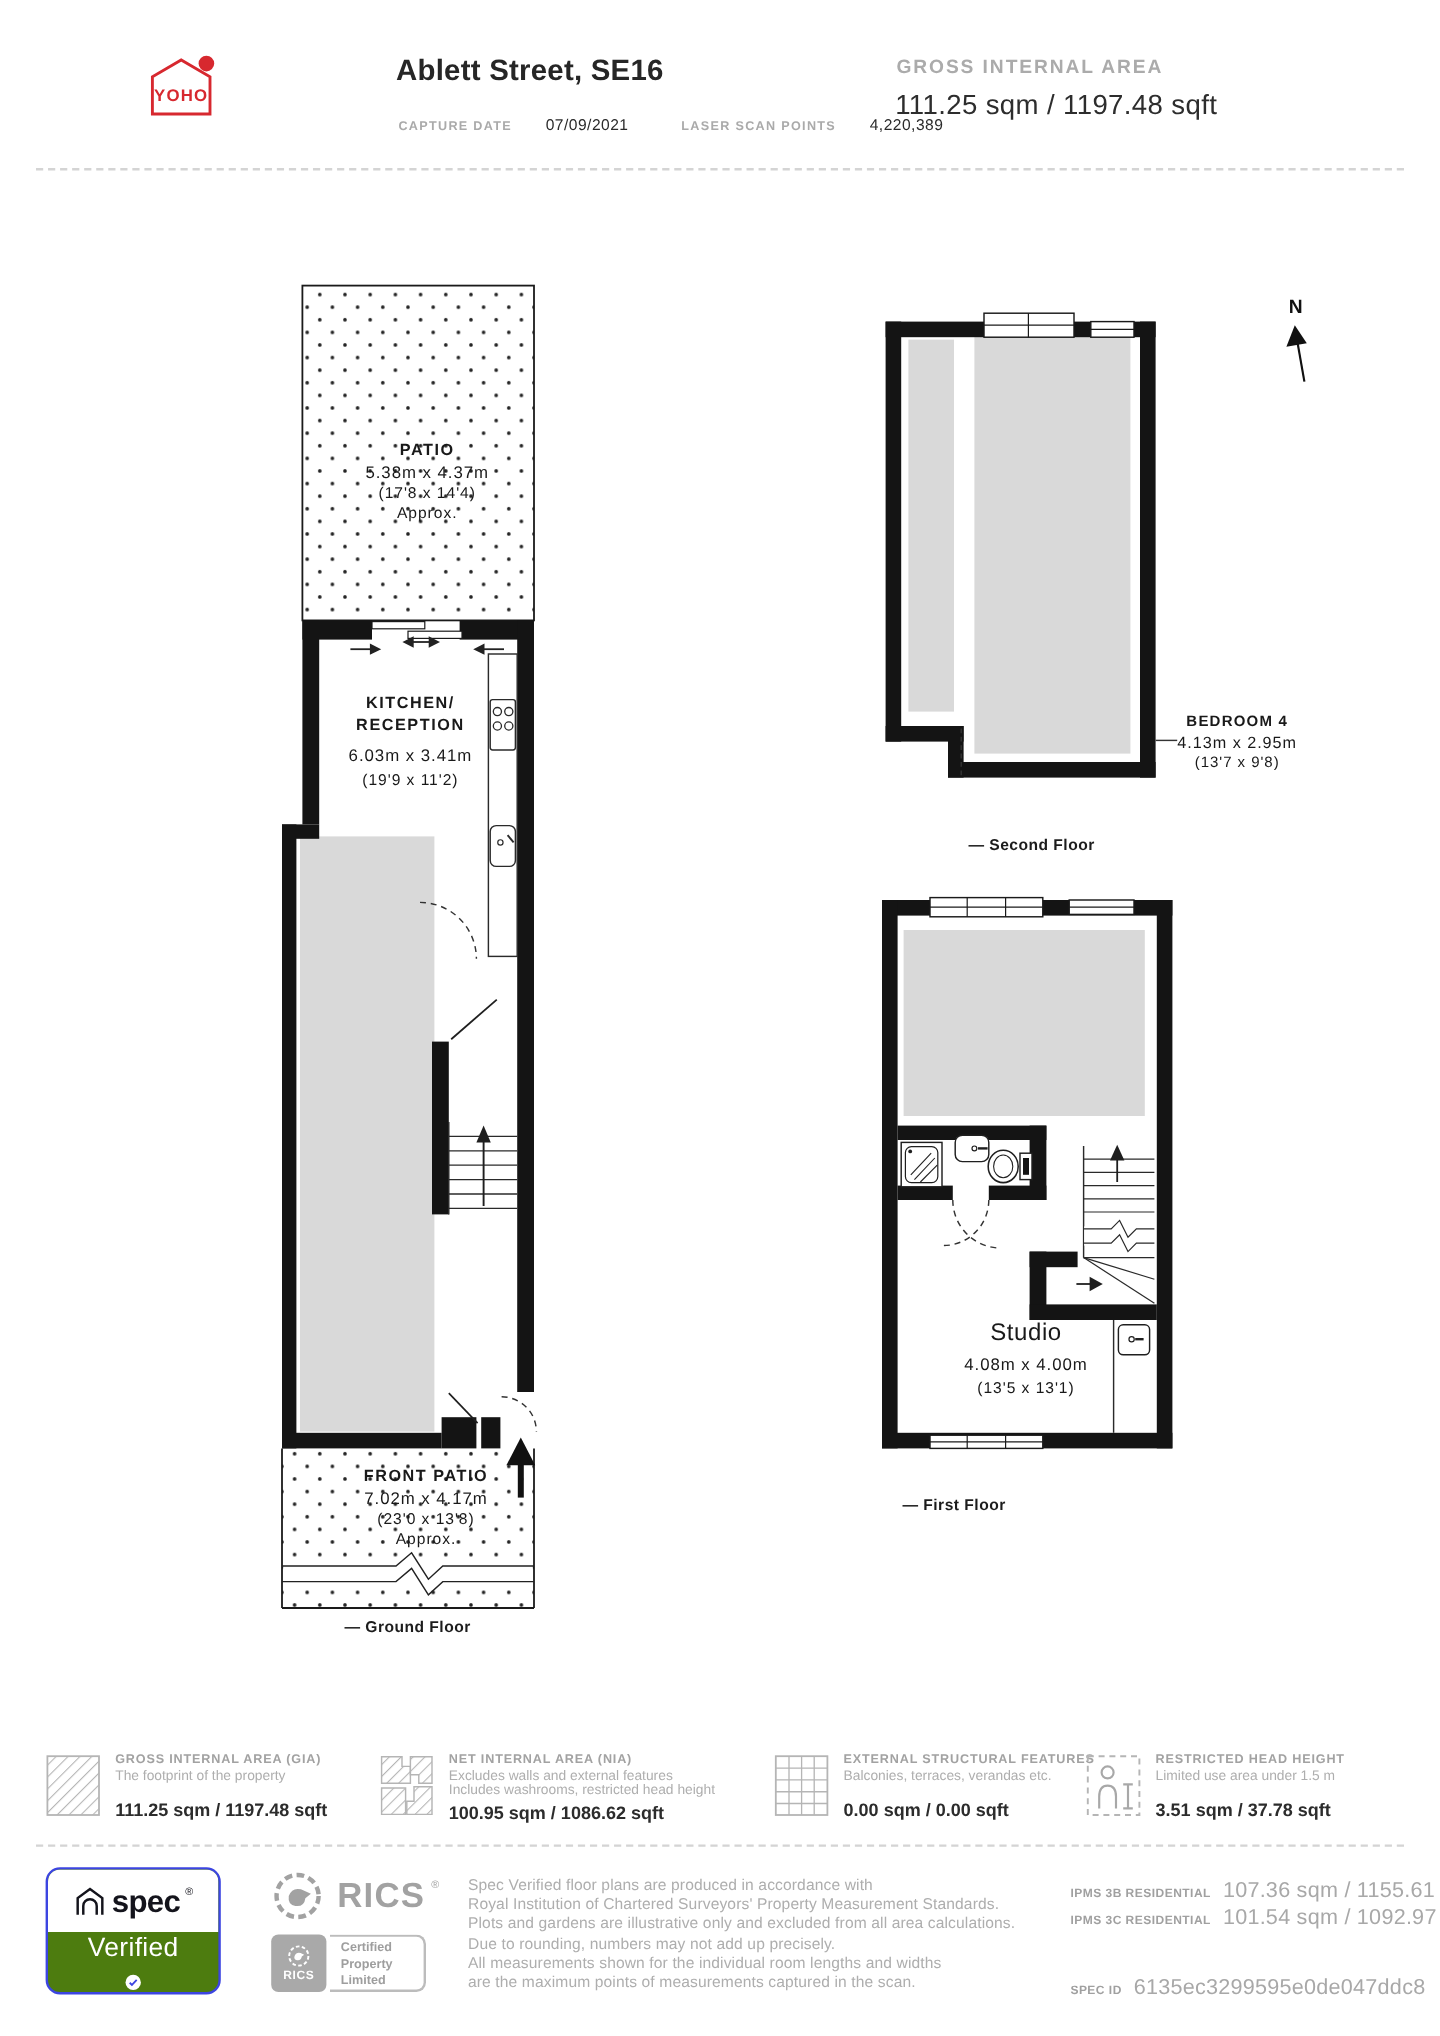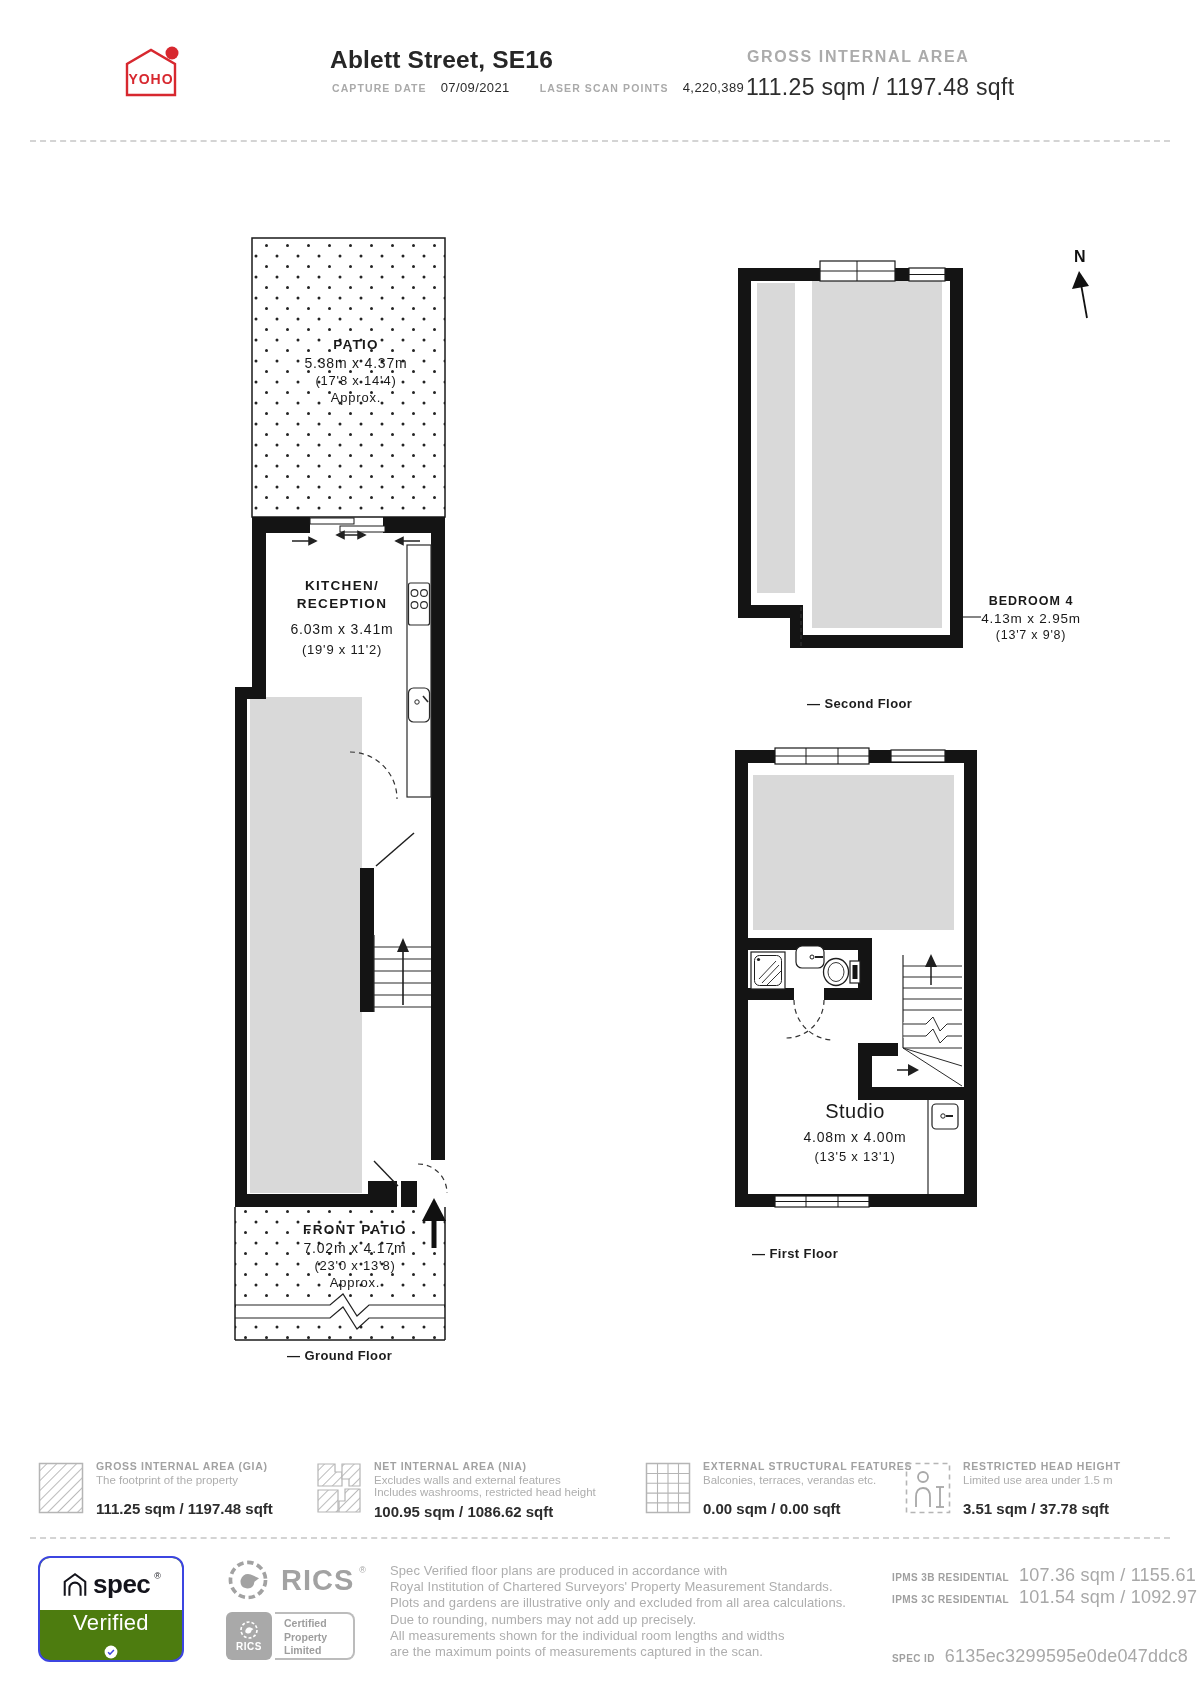--- a/index.html
+++ b/index.html
@@ -68,21 +68,21 @@
 
   <div class="abs ovl" style="left:118px; top:42px;">
     <svg width="64" height="56" viewBox="0 0 64 56">
       <path d="M9 53 V22 L33 8 L57 22 V53 Z" fill="none" stroke="#d7282f" stroke-width="2.4"></path>
       <circle cx="54" cy="11" r="6.5" fill="#d7282f"></circle>
       <text x="33" y="42" text-anchor="middle" font-family="Liberation Sans, sans-serif" font-size="14" font-weight="700" fill="#d7282f" letter-spacing="1">YOHO</text>
     </svg>
   </div>
 
   <div class="abs ovl title" style="left:330px; top:46px;">Ablett Street, SE16</div>
-  <div class="abs ovl" style="left:332px; top:80px; display:flex; align-items:baseline; gap:14px;">
+  <div class="abs ovl" style="left:332px; top:96px; display:flex; align-items:baseline; gap:28px;">
     <span class="meta-label">CAPTURE DATE</span>
     <span class="meta-value">07/09/2021</span>
     <span class="meta-label" style="margin-left:16px;">LASER SCAN POINTS</span>
     <span class="meta-value">4,220,389</span>
   </div>
 
   <div class="abs ovl gia-label" style="left:747px; top:48px;">GROSS INTERNAL AREA</div>
   <div class="abs ovl gia-value" style="left:746px; top:74px;">111.25 sqm / 1197.48 sqft</div>
 
   <div class="abs ovl dash-div" style="left:30px; top:140px; width:1140px;"></div>
@@ -253,21 +253,21 @@
       <line x1="897" y1="1070" x2="911" y2="1070" stroke="#1f1f1f" stroke-width="1.5"></line>
       <polygon points="919,1070 908,1064 908,1076" fill="#1f1f1f"></polygon>
 
       <line x1="928" y1="1100" x2="928" y2="1194" stroke="#2a2a2a" stroke-width="1.2"></line>
       <rect x="932" y="1104" width="26" height="25" rx="4" fill="#fff" stroke="#1f1f1f" stroke-width="1.2"></rect>
       <circle cx="943" cy="1116" r="2.2" fill="none" stroke="#1f1f1f" stroke-width="1"></circle>
       <line x1="946" y1="1116" x2="953" y2="1116" stroke="#1f1f1f" stroke-width="2"></line>
     </g>
   </svg>
 
-  <div class="ovl room-label" style="left:260px; top:336px; width:192px;">
+  <div class="ovl room-label" style="left:260px; top:366px; width:192px;">
     <div class="room-name">PATIO</div>
     <div class="room-metric">5.38m x 4.37m</div>
     <div class="room-imperial">(17'8 x 14'4)</div>
     <div class="room-approx">Approx.</div>
   </div>
 
   <div class="ovl room-label" style="left:262px; top:577px; width:160px;">
     <div class="room-name">KITCHEN/</div>
     <div class="room-name">RECEPTION</div>
     <div class="room-metric" style="margin-top:7px;">6.03m x 3.41m</div>

